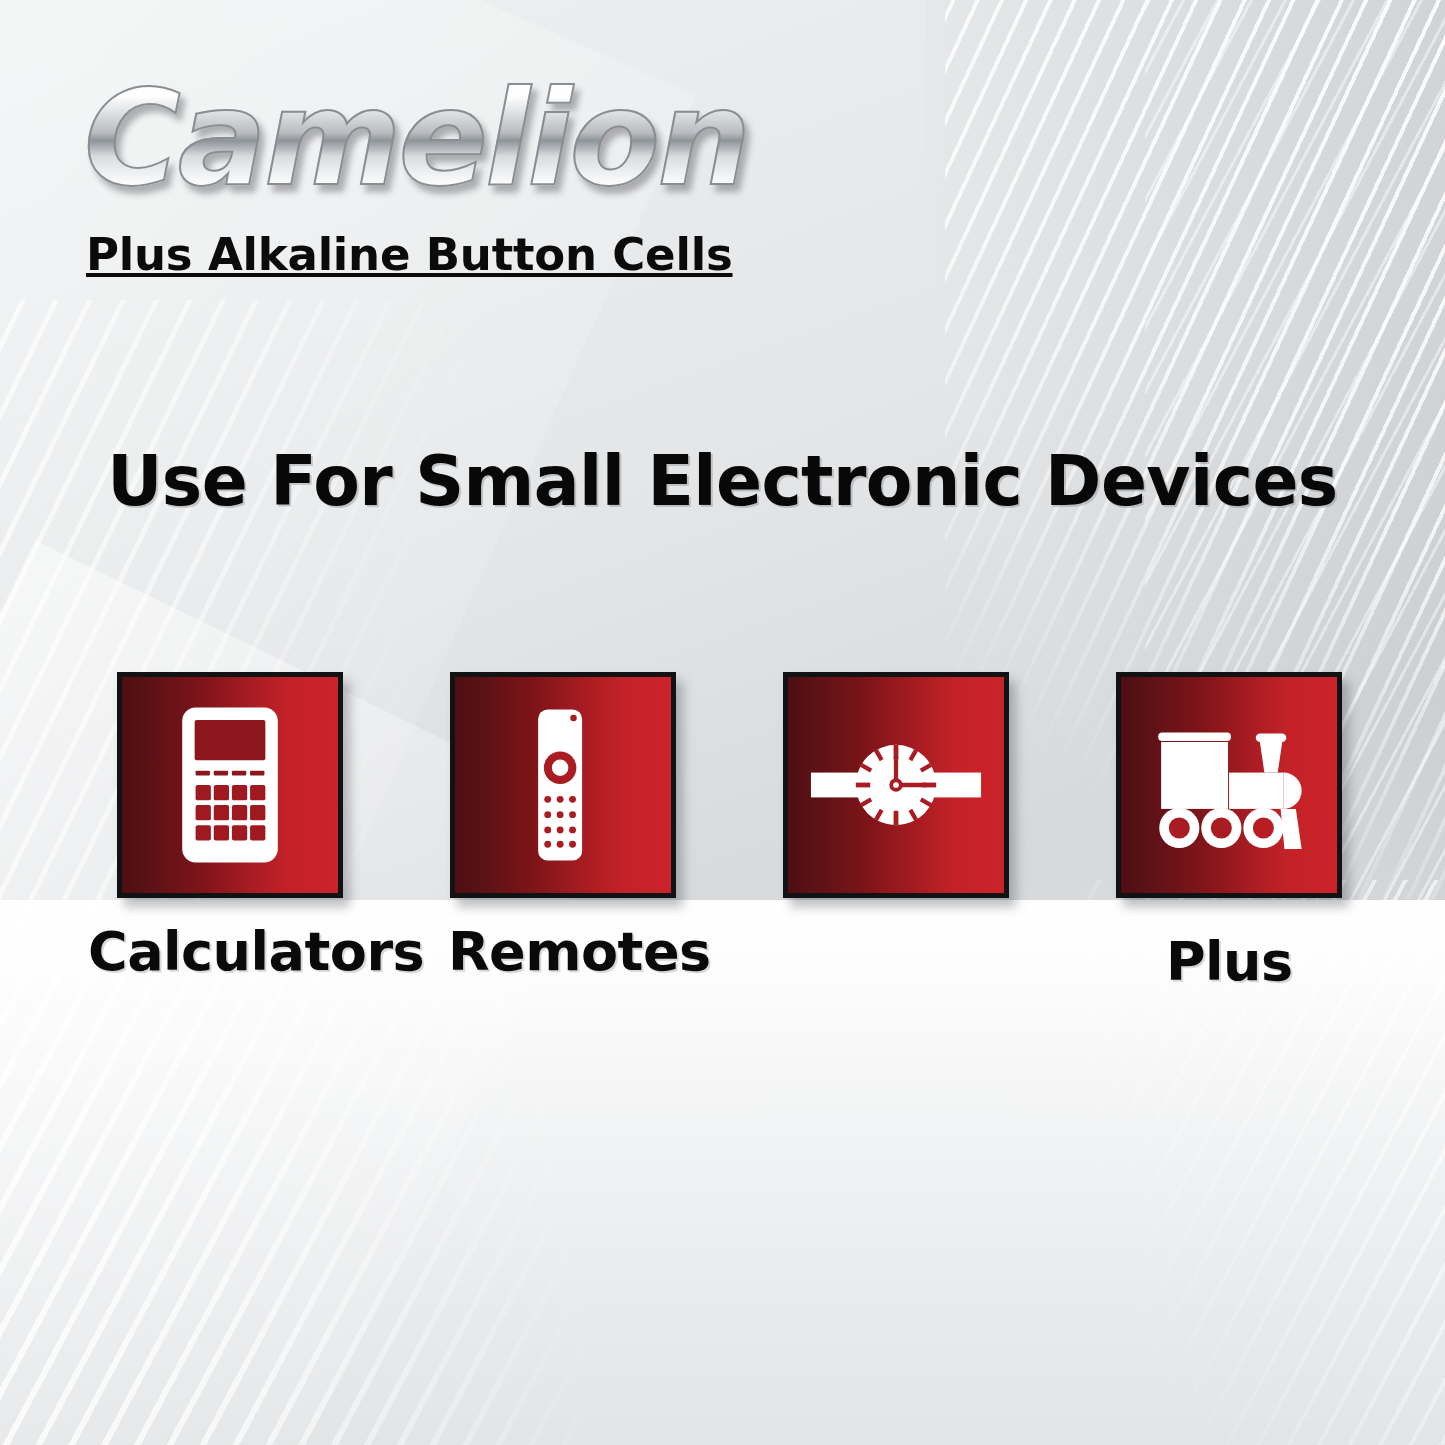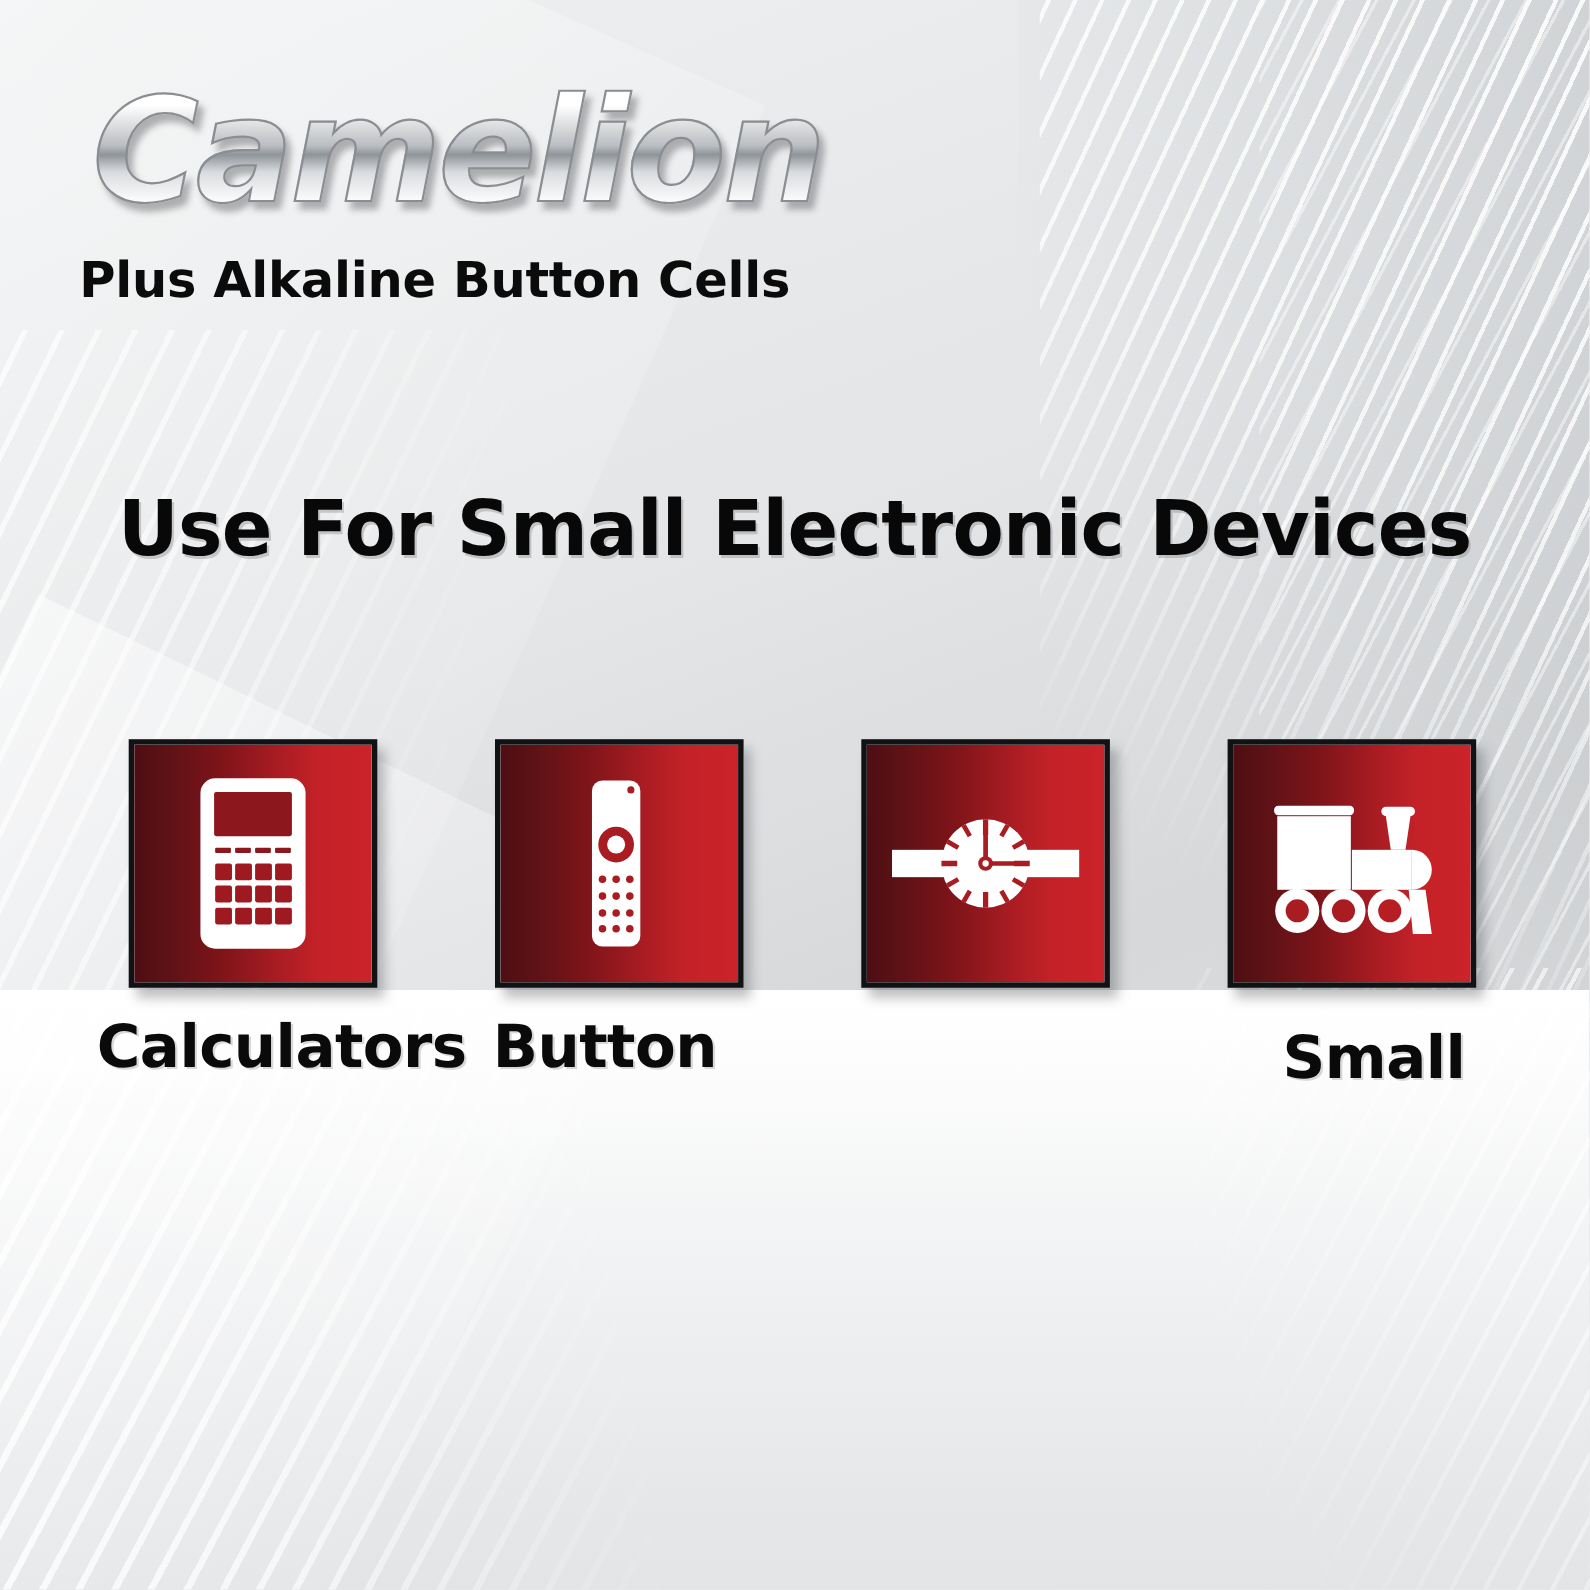--- a/index.html
+++ b/index.html
@@ -81,24 +81,25 @@
     line-height:1;
     margin:6px;
     background:linear-gradient(180deg,#fdfdfd 0%,#ffffff 18%,#b9bcc0 46%,#8f9499 52%,#d9dcdf 64%,#ffffff 86%,#e9ebed 100%);
     -webkit-background-clip:text;background-clip:text;
     color:transparent;-webkit-text-fill-color:transparent;
     -webkit-text-stroke:2px #8a8d91;
     filter:drop-shadow(5px 7px 3px rgba(90,92,96,.45));
     white-space:nowrap;
   }
   .tagline{
-    position:absolute;left:72px;top:228px;
+    position:absolute;left:86px;top:228px;
     font-size:45px;font-weight:700;color:#0b0b0b;
     letter-spacing:-.2px;white-space:nowrap;margin:0;
     font-family:"DejaVu Sans","Liberation Sans",sans-serif;
+    text-decoration:underline;
   }
 
   
   .headline{
     position:absolute;left:0;right:0;top:440px;
     text-align:center;margin:0;
     font-family:"DejaVu Sans","Liberation Sans",sans-serif;
     font-size:70px;font-weight:700;color:#080808;
     letter-spacing:-.6px;
     transform:scaleX(.97);
@@ -264,17 +265,17 @@
           <circle cx="105" cy="158" r="11" fill="#A81C22"></circle>
           <circle cx="149" cy="158" r="21" fill="#ffffff"></circle>
           <circle cx="149" cy="158" r="11" fill="#B81D24"></circle>
         </svg>
       </div>
     </div>
   </div>
 
   <div class="labels">
     <div class="tile-label" style="left:88px">Calculators</div>
-    <div class="tile-label" style="left:448px">Button</div>
-    <div class="tile-label" style="left:1166px;top:10px">Small</div>
+    <div class="tile-label" style="left:448px">Remotes</div>
+    <div class="tile-label" style="left:1166px;top:10px">Plus</div>
   </div>
 
 </div>
 
 </body></html>

